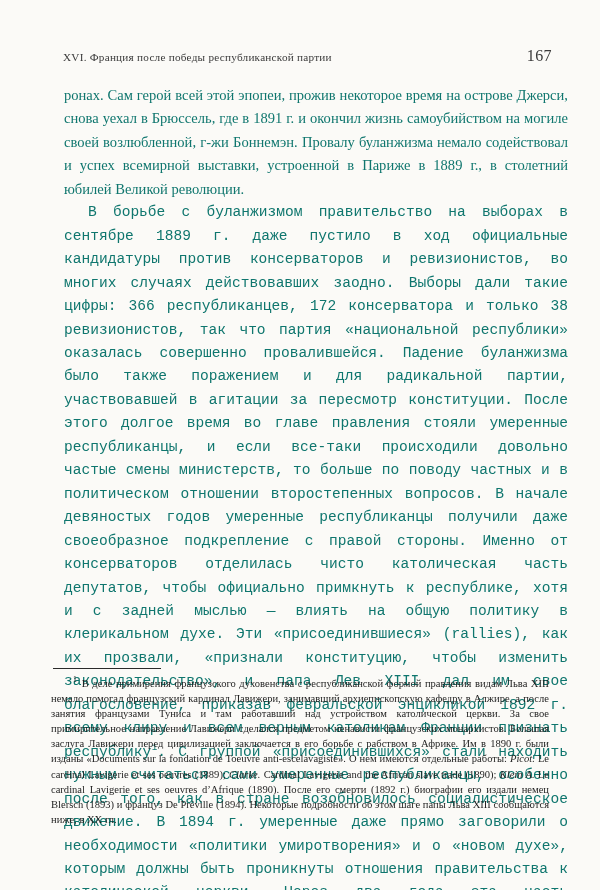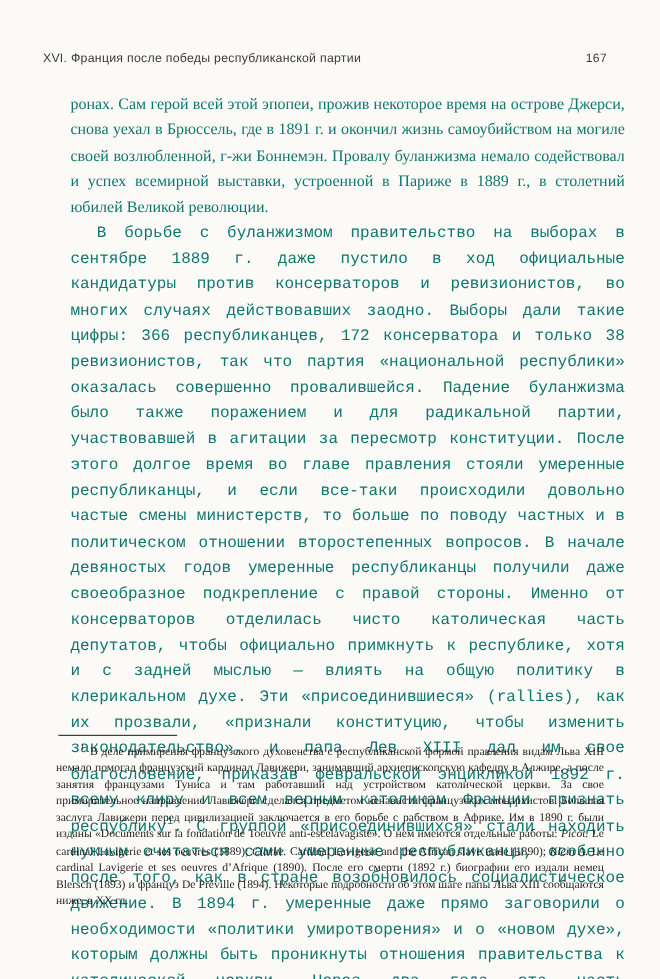--- a/index.html
+++ b/index.html
@@ -19,38 +19,38 @@
     position: relative;
     width: 600px;
     height: 890px;
     background: #fbfaf7;
     box-sizing: border-box;
   }
 
   
   .running-head {
     position: absolute;
-    left: 39px;
+    left: 63px;
     right: 48px;
     top: 47px;
     height: 22px;
     display: flex;
     align-items: baseline;
     justify-content: space-between;
-    font-family: Liberation Sans, sans-serif;
+    font-family: Liberation Serif, serif;
     font-size: 11.2px;
     letter-spacing: 0.25px;
     color: #3b3b3b;
     font-weight: 400;
   }
   .running-head .rh-title {
     white-space: nowrap;
   }
   .running-head .rh-folio {
-    font-size: 11px;
+    font-size: 16px;
     letter-spacing: 0.4px;
     color: #3b3b3b;
   }
 
   
   .body-block {
     position: absolute;
     left: 64px;
     top: 84px;
     width: 504px;

